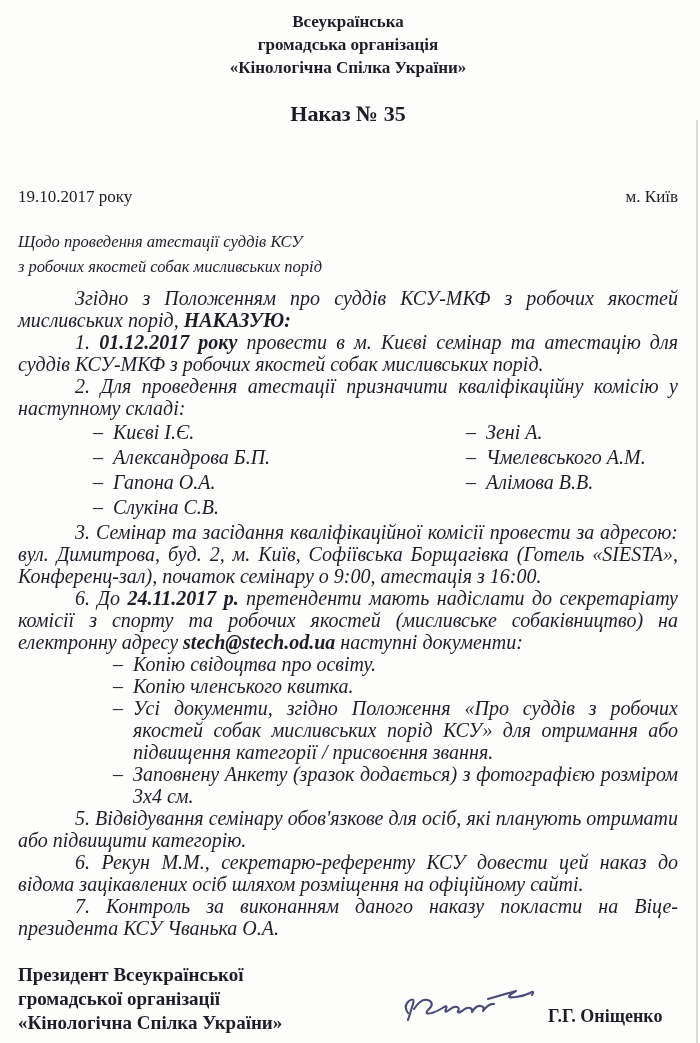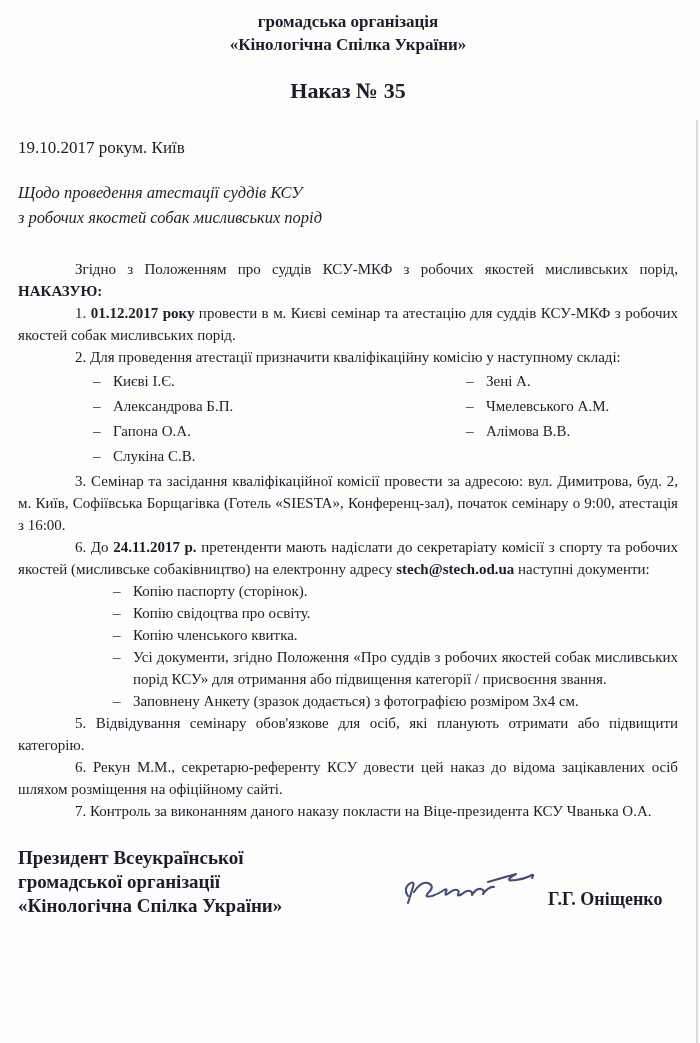--- a/index.html
+++ b/index.html
@@ -9,23 +9,23 @@
     margin:0 auto;
     background:#fdfdfc;
     color:#1d1d27;
     font-family:"Liberation Serif","DejaVu Serif",serif;
     overflow:hidden;
     box-sizing:border-box;
     padding:10px 22px 0 18px;
   }
   .org-header{ text-align:center; font-weight:bold; font-size:17px; line-height:23px; }
   .order-title{ text-align:center; font-weight:bold; font-size:22px; margin-top:22px; }
-  .date-row{ display:flex; font-size:17px; margin-top:34px; }
+  .date-row{ display:flex; justify-content:space-between; font-size:17px; margin-top:60px; }
   .subject{ font-style:italic; font-size:16.5px; line-height:25px; margin-top:22px; }
-  .body-text{ margin-top:28px; font-size:15px; line-height:22px; }
+  .body-text{ margin-top:8px; font-size:20px; line-height:22px;font-style:italic; }
   .body-p{
     margin:0; text-align:justify; text-align-last:left;
     text-indent:57px;
   }
   .body-p b{ font-weight:bold; }
   .commission{ display:flex; margin:1px 0; }
   .commission ul, .doc-list{
     list-style:none; margin:0; padding:0 0 0 115px;
   }
   .commission ul{ line-height:25px; }
@@ -41,20 +41,21 @@
   .sig-scribble{ width:140px; margin:0 10px 6px 25px; }
   .sig-name{ font-weight:bold; font-size:18px; flex:1; text-align:left; padding:0 8px 8px 0; white-space:nowrap; }
   .scan-edge{ position:absolute; right:2px; top:120px; bottom:0; width:2px; background:rgba(120,120,120,0.25); }
 </style>
 </head>
 <body>
 
 <div class="page">
 
   <div class="org-header">
+    <div>Всеукраїнська</div>
     <div>громадська організація</div>
     <div>«Кінологічна Спілка України»</div>
   </div>
 
   <div class="order-title">Наказ № 35</div>
 
   <div class="date-row">
     <span>19.10.2017 року</span>
     <span>м. Київ</span>
   </div>
@@ -84,21 +85,20 @@
         <li><span class="dash">–</span><span>Чмелевського А.М.</span></li>
         <li><span class="dash">–</span><span>Алімова В.В.</span></li>
       </ul>
     </div>
 
     <p class="body-p">3. Семінар та засідання кваліфікаційної комісії провести за адресою: вул. Димитрова, буд. 2, м. Київ, Софіївська Борщагівка (Готель «SIESTA», Конференц-зал), початок семінару о 9:00, атестація з 16:00.</p>
 
     <p class="body-p"><span>6. До </span><b>24.11.2017 р.</b><span> претенденти мають надіслати до секретаріату комісії з спорту та робочих якостей (мисливське собаківництво) на електронну адресу </span><b>stech@stech.od.ua</b><span> наступні документи:</span></p>
 
     <ul class="doc-list">
-      <li><span class="dash">–</span><span>Копію паспорту (сторінок).</span></li>
       <li><span class="dash">–</span><span>Копію свідоцтва про освіту.</span></li>
       <li><span class="dash">–</span><span>Копію членського квитка.</span></li>
       <li><span class="dash">–</span><span>Усі документи, згідно Положення «Про суддів з робочих якостей собак мисливських порід КСУ» для отримання або підвищення категорії / присвоєння звання.</span></li>
       <li><span class="dash">–</span><span>Заповнену Анкету (зразок додається) з фотографією розміром 3х4 см.</span></li>
     </ul>
 
     <p class="body-p">5. Відвідування семінару обов'язкове для осіб, які планують отримати або підвищити категорію.</p>
     <p class="body-p">6. Рекун М.М., секретарю-референту КСУ довести цей наказ до відома зацікавлених осіб шляхом розміщення на офіційному сайті.</p>
     <p class="body-p">7. Контроль за виконанням даного наказу покласти на Віце-президента КСУ Чванька О.А.</p>
 

